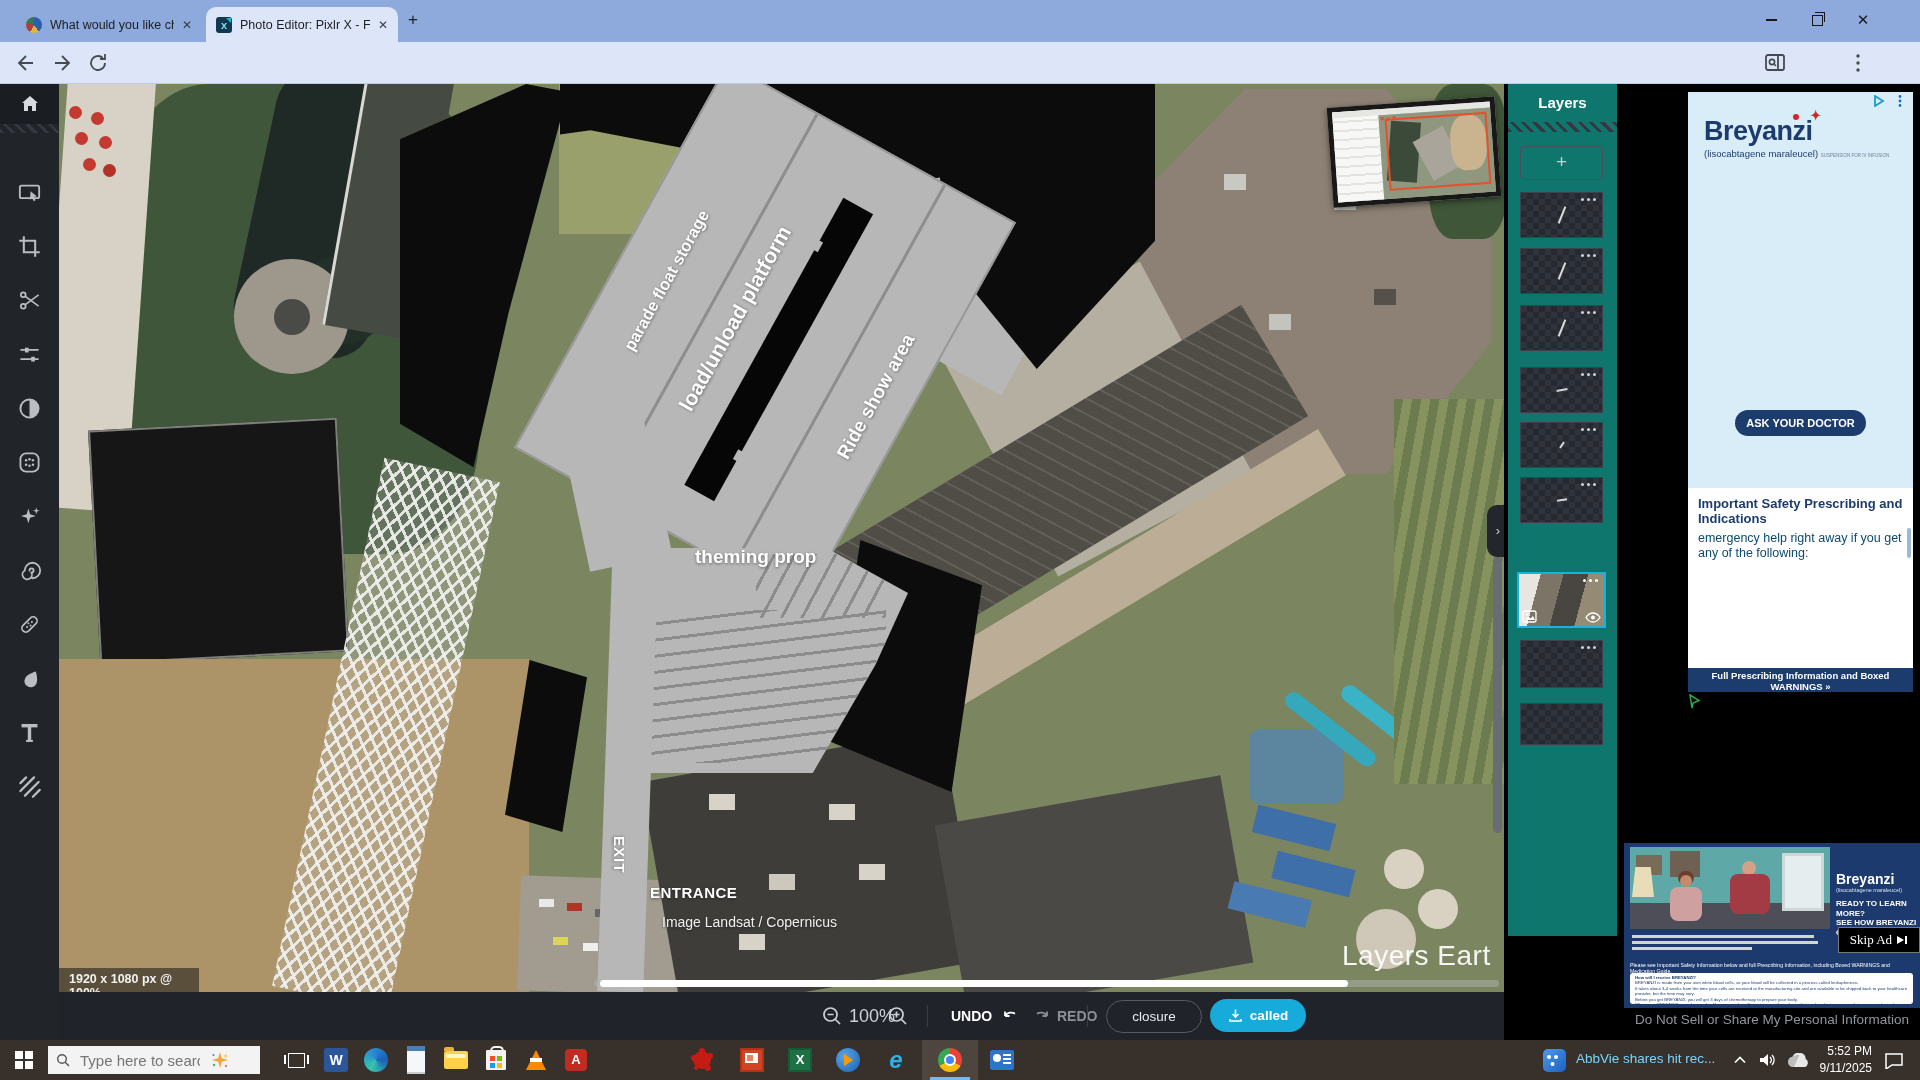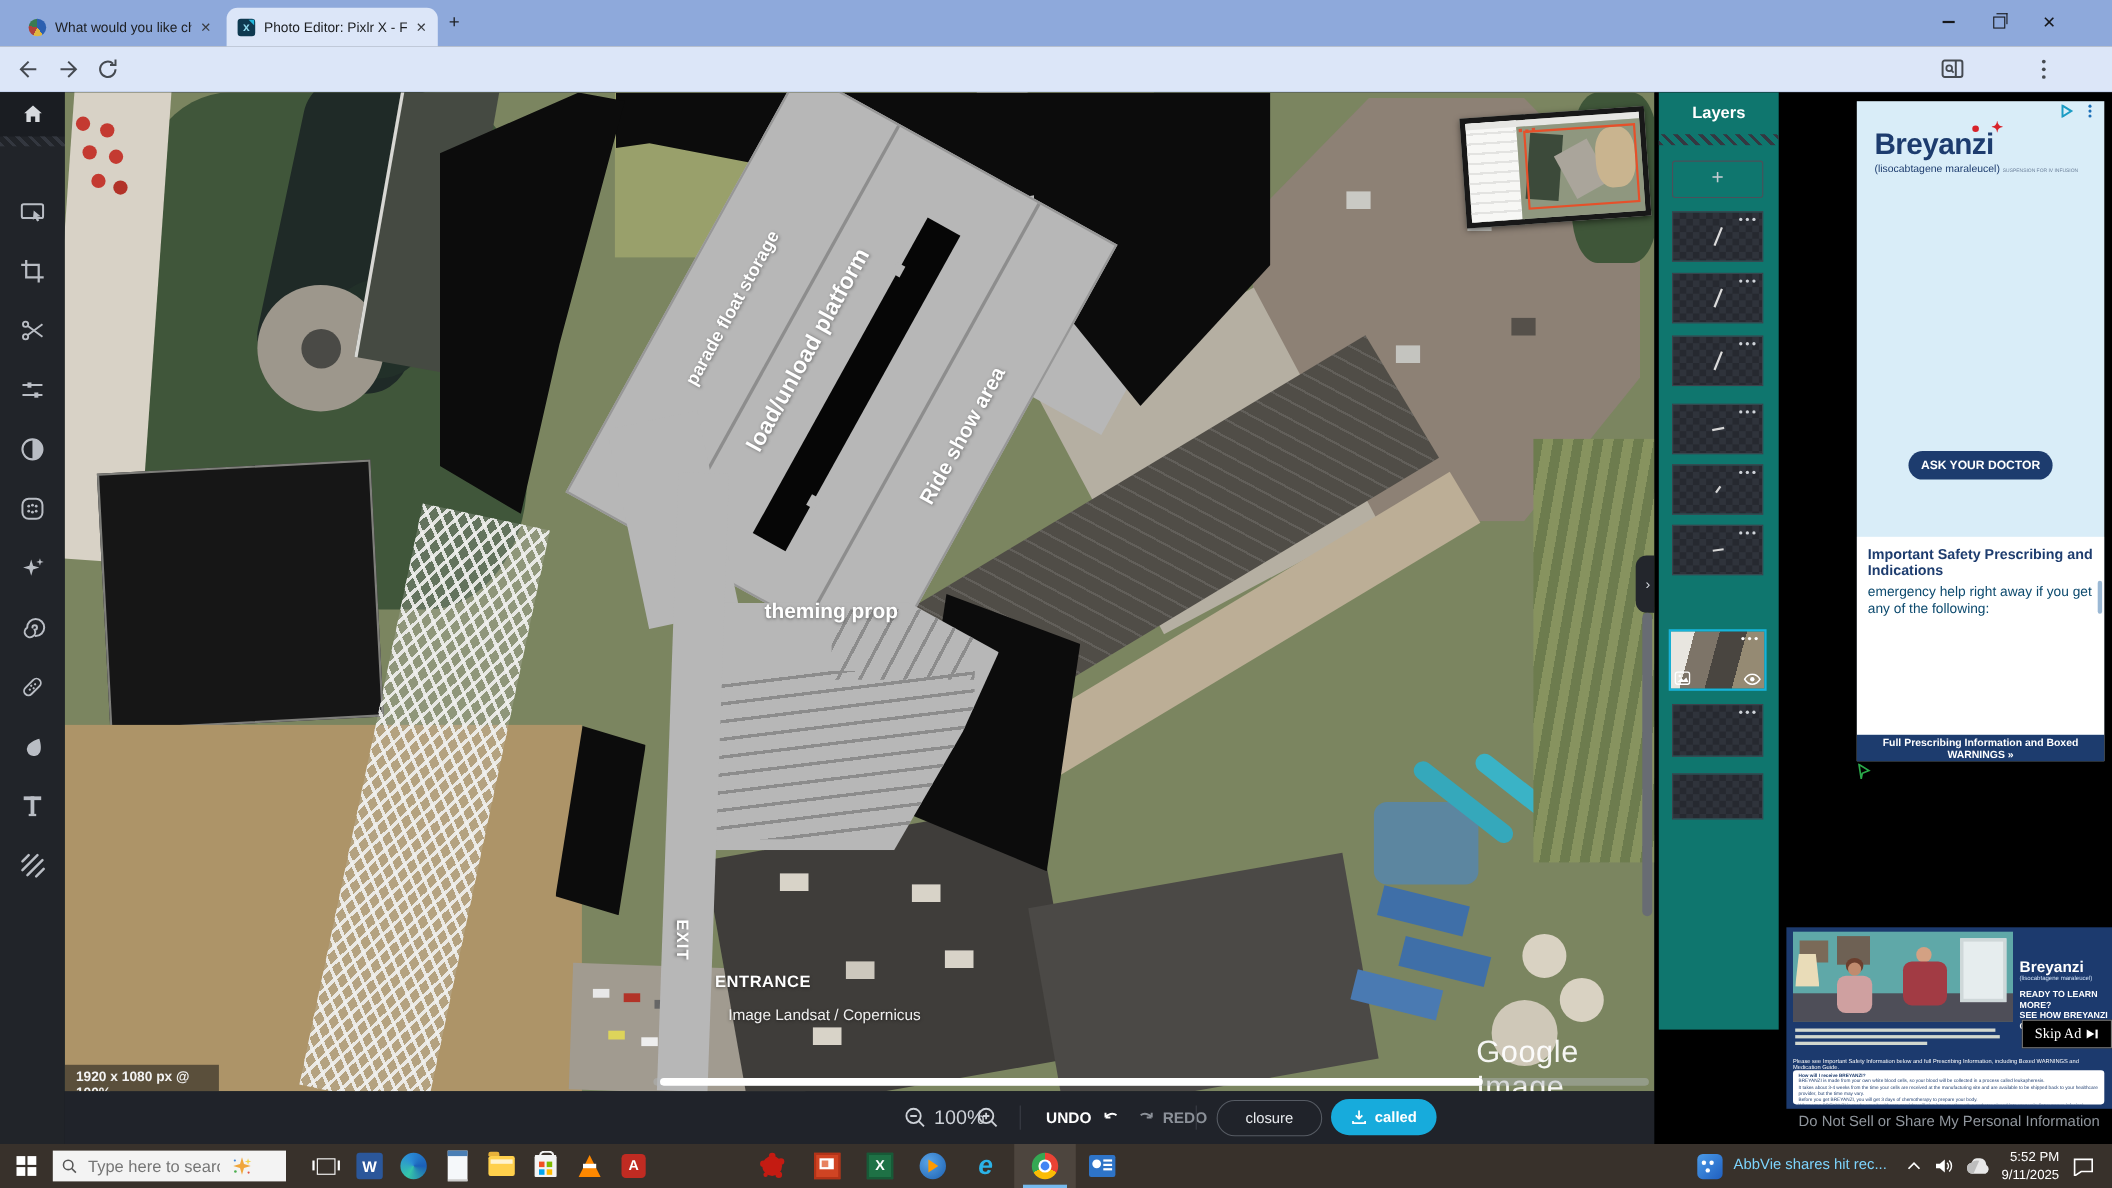--- a/index.html
+++ b/index.html
@@ -307,21 +307,21 @@
         <div style="left:46px;top:6px;right:0;bottom:0;background:#8f977f;">
           <div style="left:8px;top:8px;width:30px;height:60px;background:#3c4a3a;transform:rotate(8deg);"></div>
           <div style="left:40px;top:20px;width:34px;height:44px;background:#aaa59b;transform:rotate(-25deg);"></div>
           <div style="left:70px;top:6px;width:36px;height:55px;background:#c9b48f;border-radius:40%;"></div>
           <div style="left:2px;top:2px;width:3px;height:3px;background:#e05030;box-shadow:6px 1px 0 #e05030,12px 0 0 #e05030;"></div>
         </div>
         <div style="left:52px;top:10px;width:98px;height:68px;border:2px solid #e6502a;"></div>
       </div>
 
       <span class="mlabel" style="position:absolute;left:603px;top:830px;font-size:14px;font-weight:normal;color:#f0f0f0;">Image Landsat / Copernicus</span>
-      <span style="position:absolute;left:1283px;top:856px;font-size:28px;color:rgba(255,255,255,.92);letter-spacing:.5px;">Google Image</span>
+      <span style="position:absolute;left:1283px;top:856px;font-size:28px;color:rgba(255,255,255,.92);letter-spacing:.5px;">Layers Eart</span>
       <div style="left:0;top:884px;width:140px;height:24px;background:rgba(22,22,22,.55);font-weight:bold;">
         <span style="position:absolute;left:10px;top:4px;font-size:12.5px;color:#f2f2f2;">1920 x 1080 px @ 100%</span>
       </div>
       <div style="left:535px;top:896px;width:905px;height:7px;border-radius:4px;background:rgba(180,184,188,.45);"></div>
       <div style="left:541px;top:896px;width:748px;height:7px;border-radius:4px;background:#fff;"></div>
       <div style="left:1428px;top:421px;width:22px;height:52px;background:#23262c;border-radius:10px 0 0 10px;color:#cfd3d9;font-size:13px;text-align:center;line-height:52px;">›</div>
       <div style="left:1434px;top:473px;width:9px;height:276px;border-radius:5px;background:#686c73;"></div>
     </div>
 
     <div id="bottombar">

